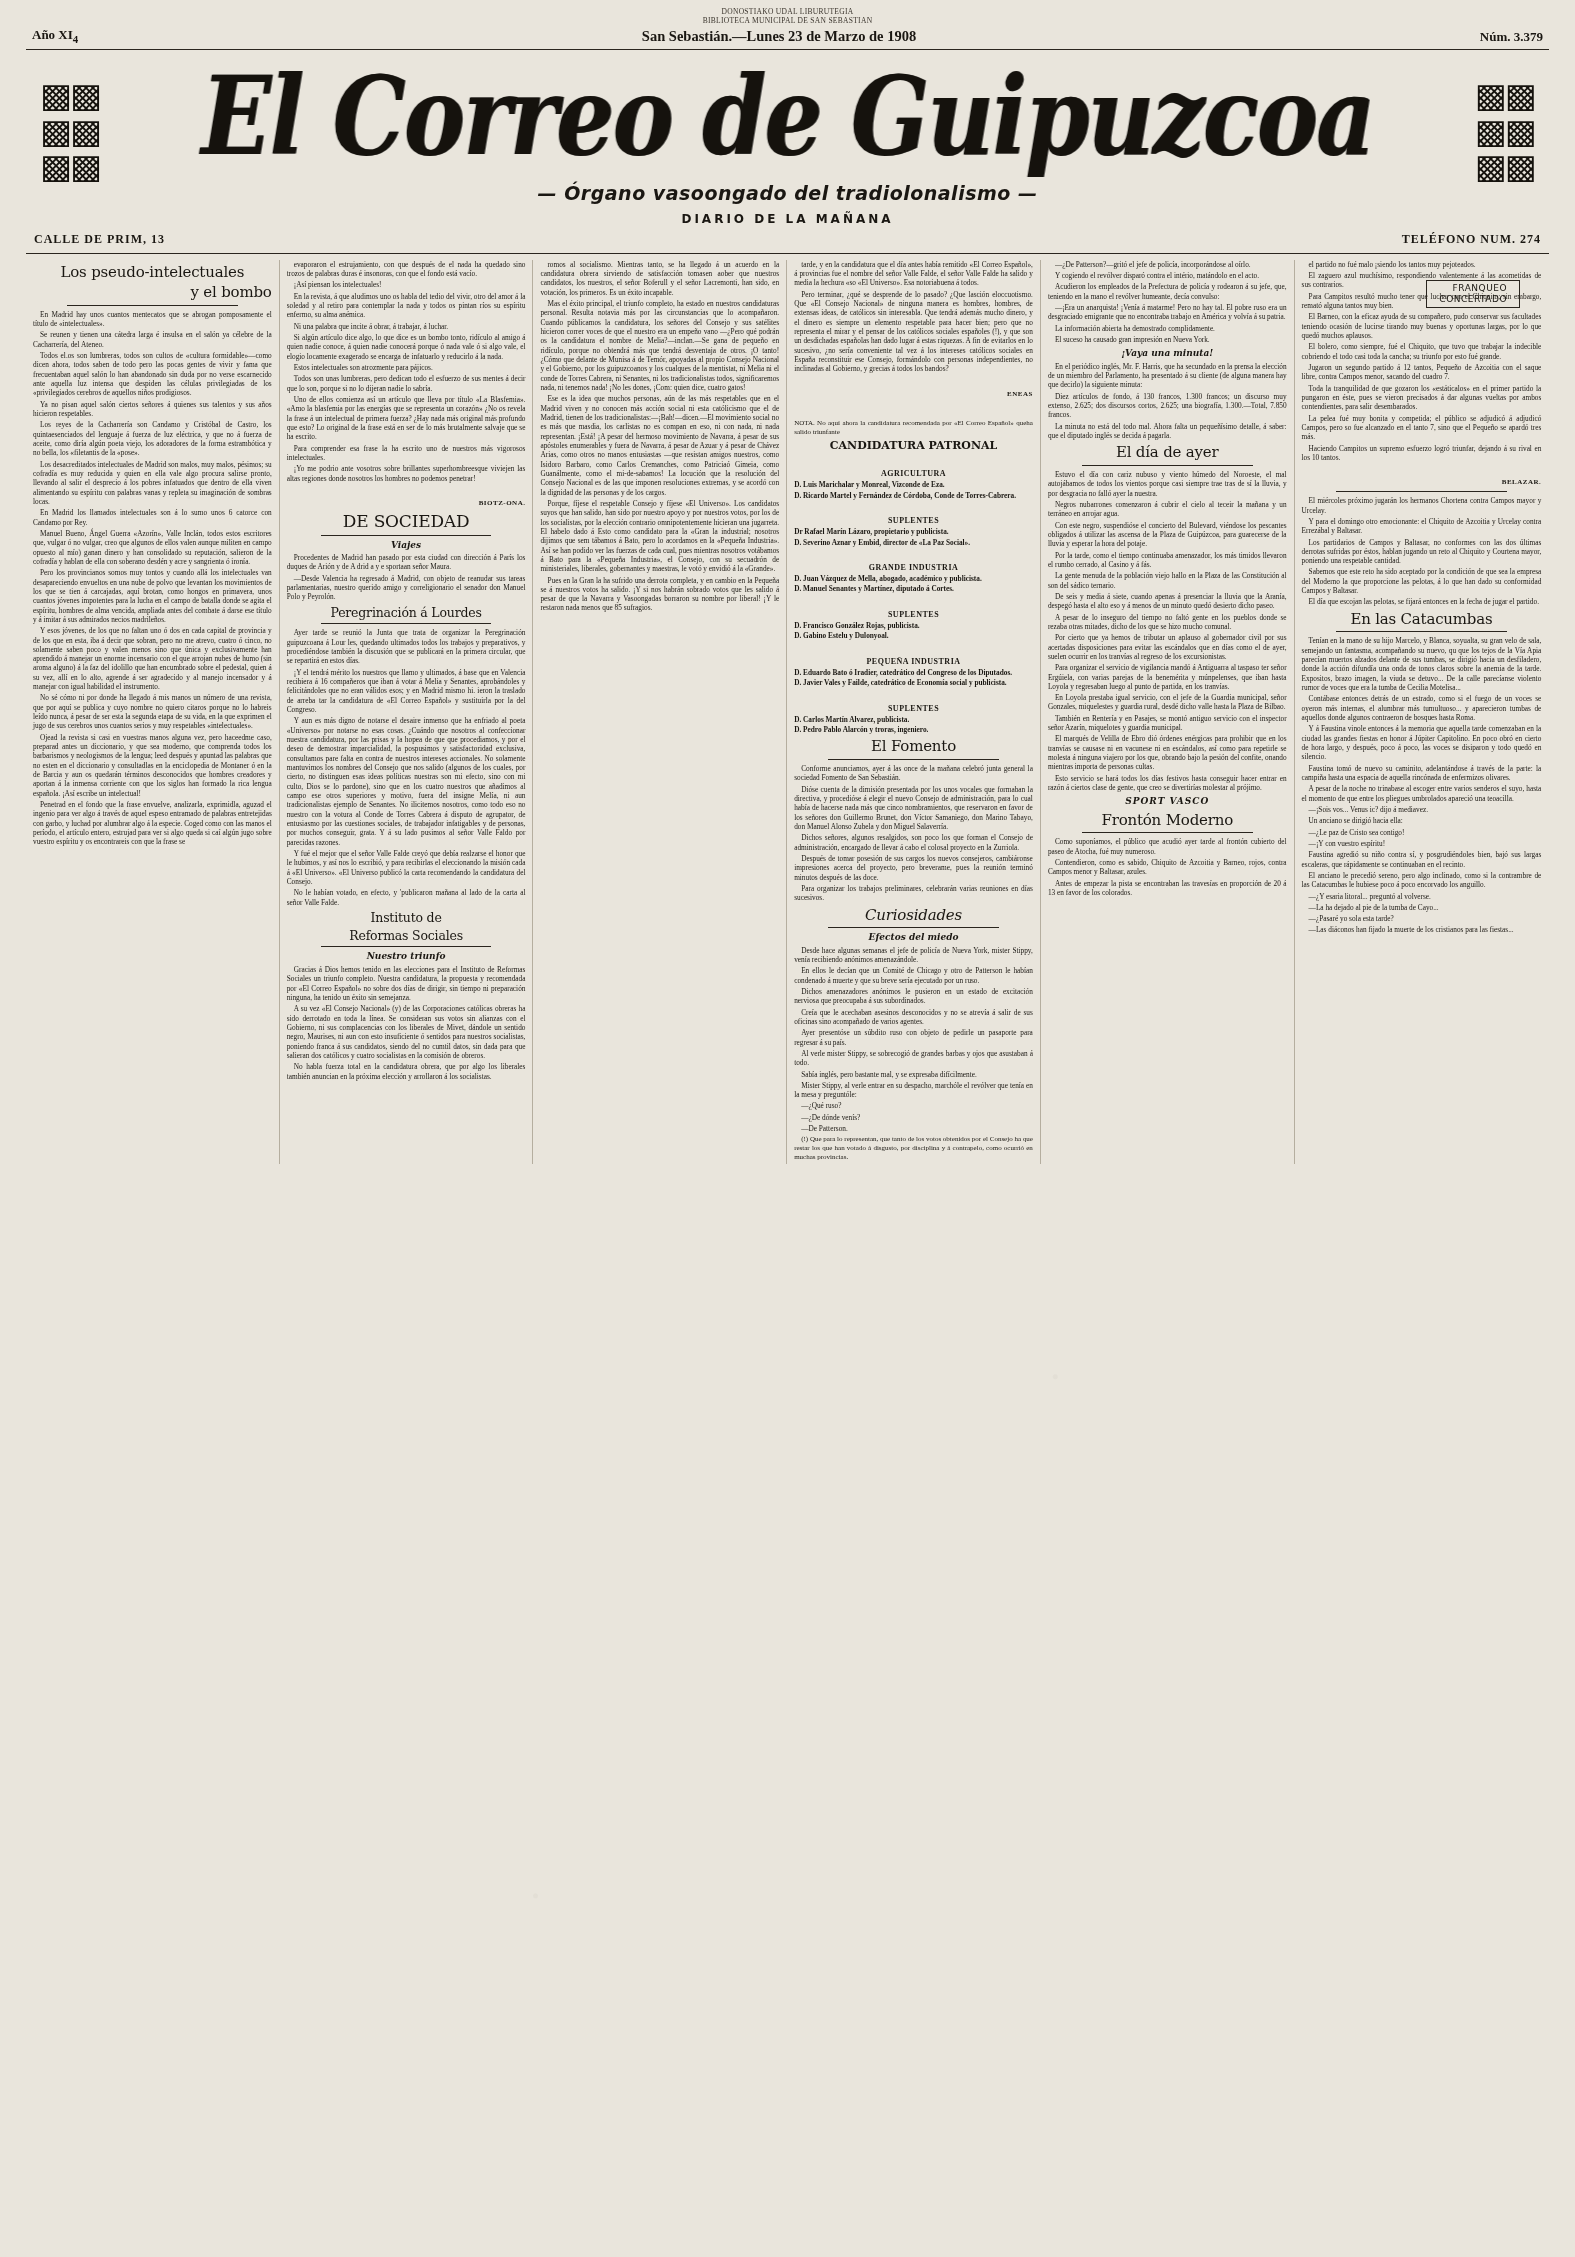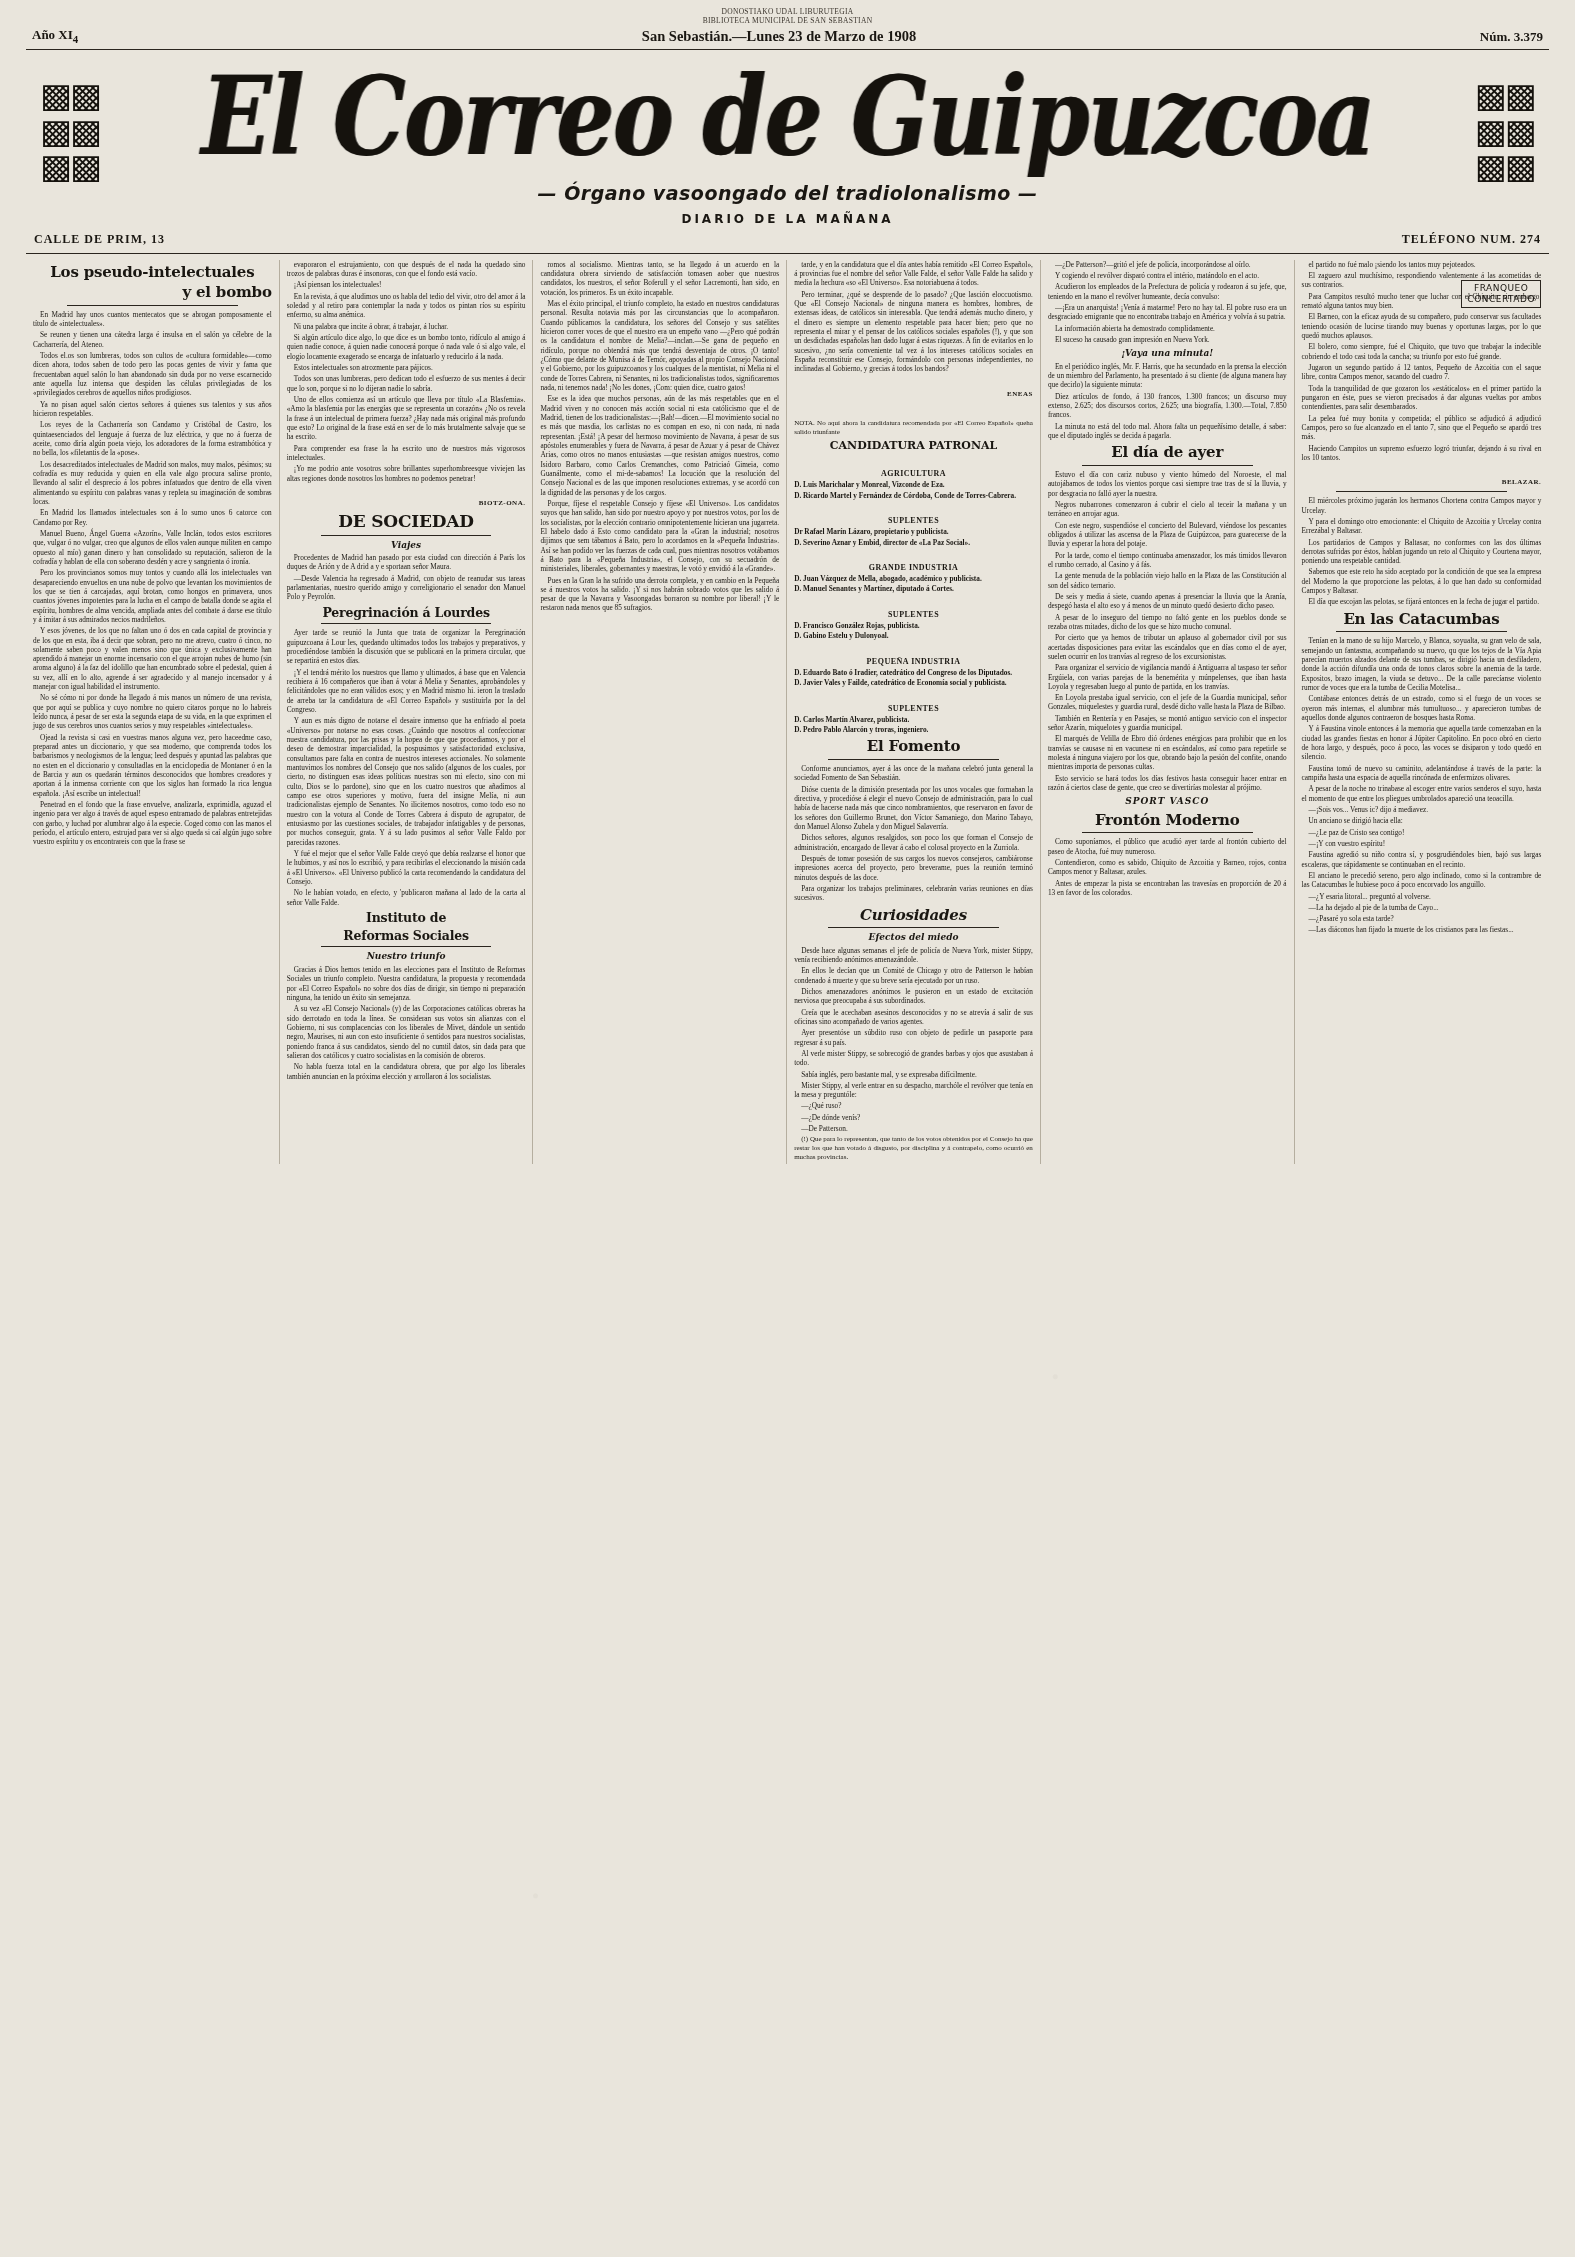--- a/index.html
+++ b/index.html
@@ -91,28 +91,28 @@
     align-items:center;
     font-size:12px;
     font-weight:bold;
     letter-spacing:1px;
     margin-top:6px;
     padding:0 8px;
     gap:22px;
   }
   .franqueo{
     position:absolute;
-    right:8px;
+    right:29px;
     top:228px;
     border:1px solid #2a251e;
     font-family:"DejaVu Sans", sans-serif;
     font-size:9px;
     line-height:1.25;
-    padding:2px 5px;
-    text-align:center;
+    padding:2px 12px;
+    text-align:right;
     letter-spacing:.5px;
   }
   .columns{
     display:flex;
     margin-top:6px;
     border-top:1px solid #2a251e;
     padding-top:6px;
   }
   .col{
     width:16.66%;
@@ -120,21 +120,21 @@
     padding:0 7px;
     border-right:1px solid #b5ae9f;
     font-size:7.3px;
     line-height:1.28;
     text-align:justify;
     hyphens:auto;
   }
   .col:last-child{border-right:none;}
   .art-title{
     font-family:"DejaVu Serif", serif;
-    font-weight:bold;
+    font-weight:normal;
     font-size:15px;
     line-height:1.1;
     text-align:center;
     margin:4px 0 2px 0;
     letter-spacing:-.2px;
   }
   .art-title.small{font-size:12.5px;}
   .art-title.big{font-size:17px;}
   .art-title.right{text-align:right;}
   .art-sub{

